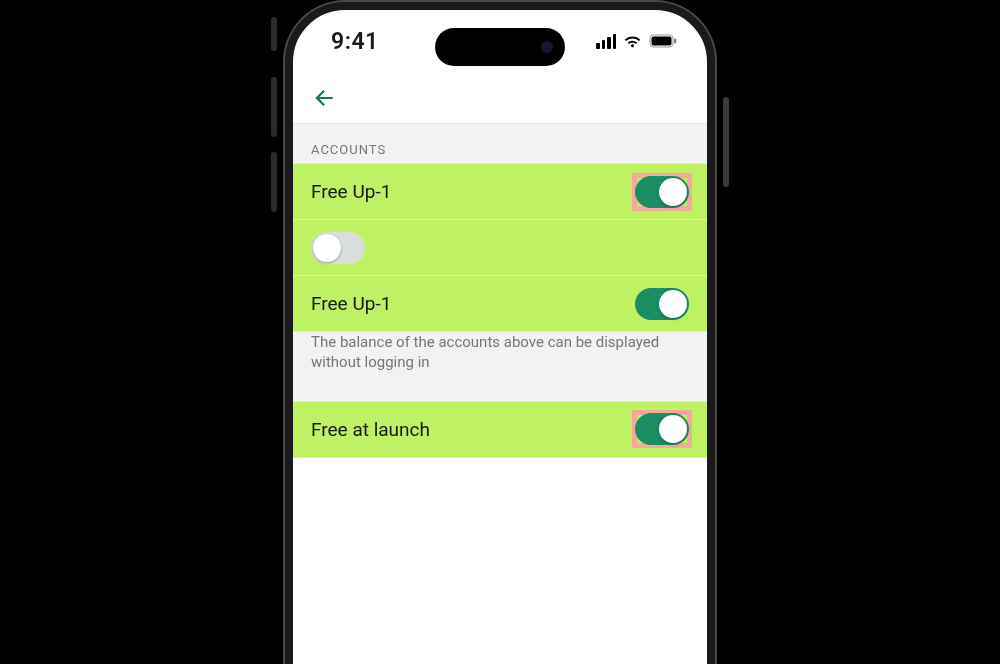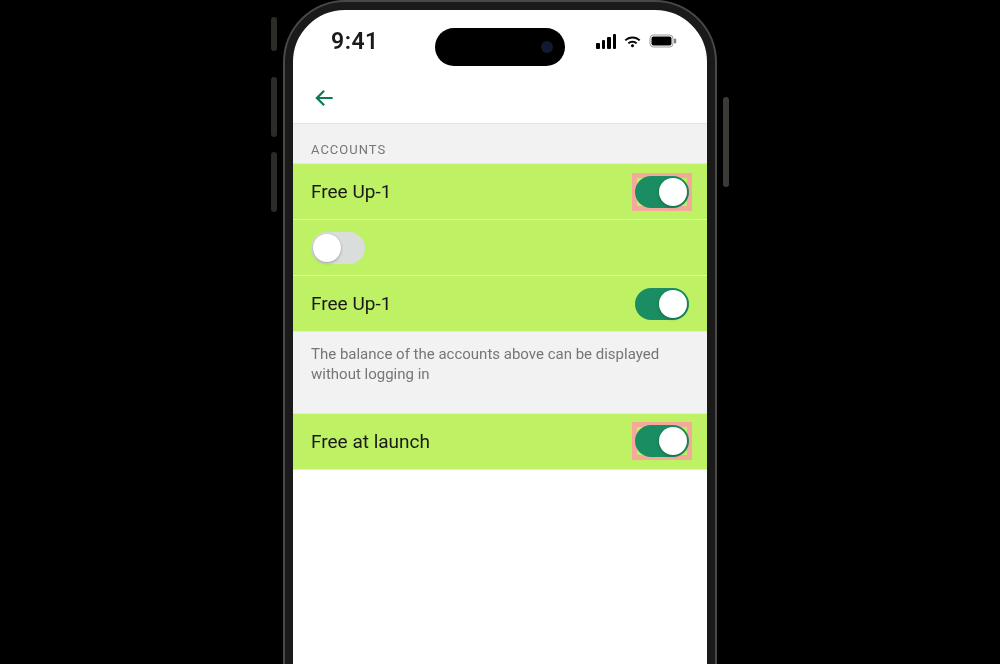--- a/index.html
+++ b/index.html
@@ -137,21 +137,21 @@
     margin-right:-3px;
   }
   .hl::before{
     content:"";position:absolute;inset:0;
     border:5px solid var(--highlight);
   }
 
   
   .caption{
     background:var(--section-bg);
-    padding:12px 18px 28px;
+    padding:0 18px 28px;
     font-size:15px;color:var(--dim);
     line-height:1.35;
     border-bottom:1px solid var(--row-border);
   }
 
 </style>
 </head>
 <body>
 
 <div class="phone-wrap">

